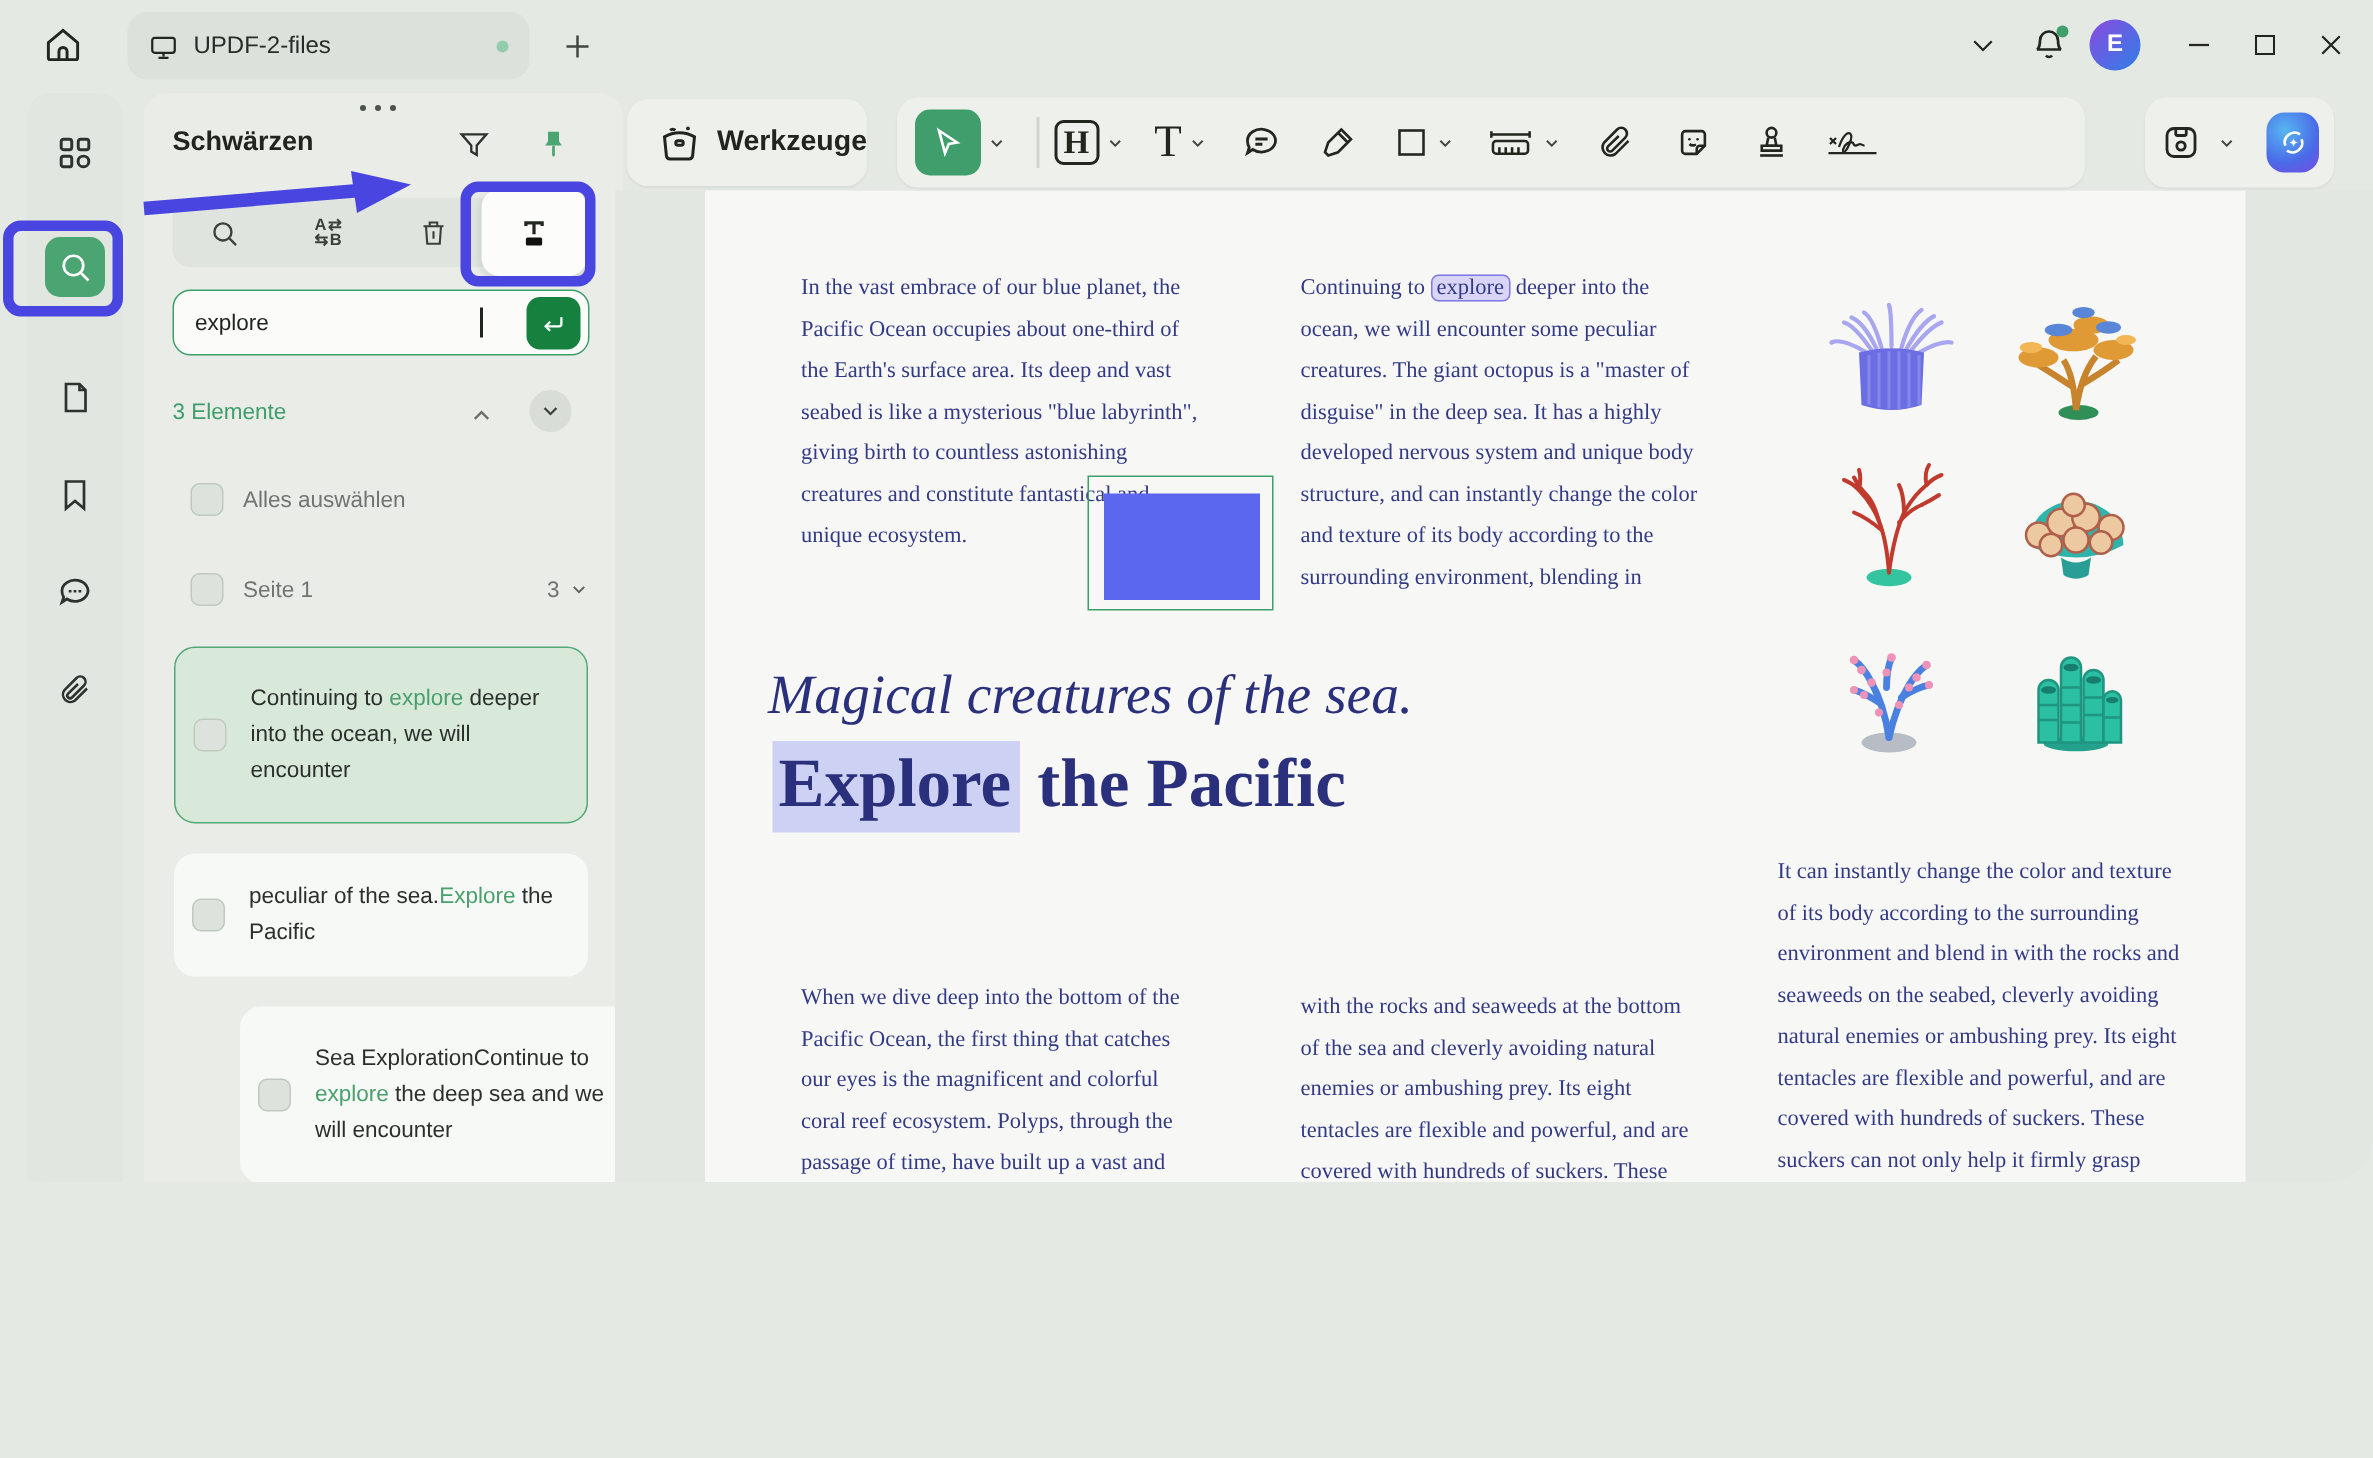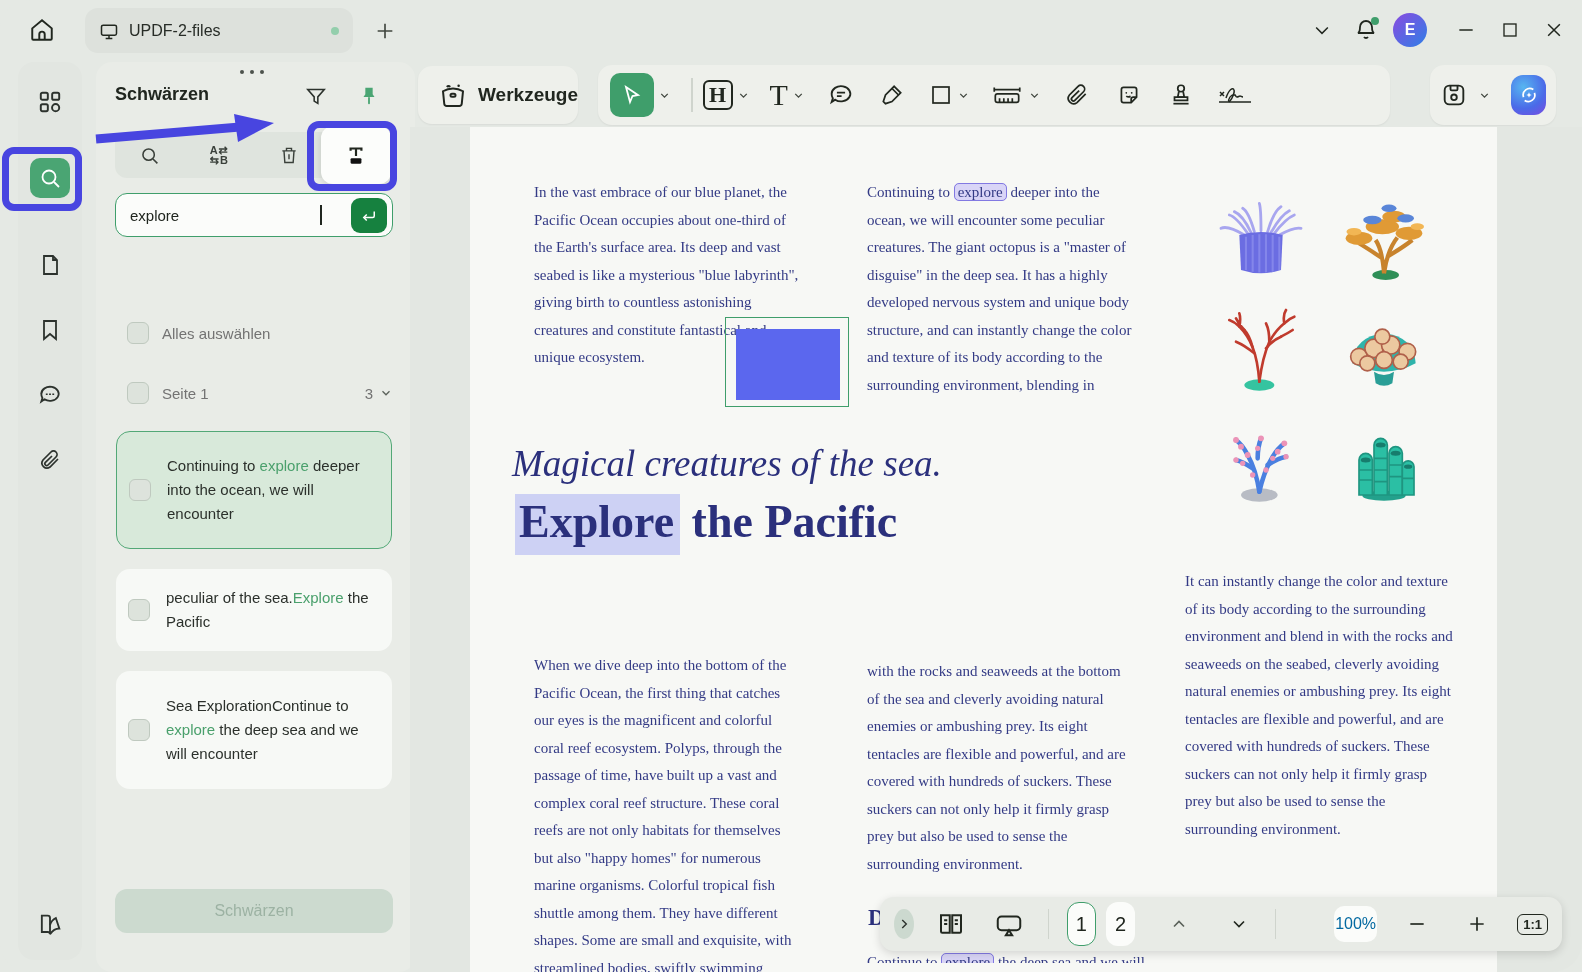--- a/index.html
+++ b/index.html
@@ -1,18 +1,18 @@
 <!DOCTYPE html>
 <html><head>
 <meta charset="utf-8">
 <style>
   * { margin:0; padding:0; box-sizing:border-box; }
   html,body { width:1582px; height:972px; overflow:hidden; }
   body { font-family:"Liberation Sans", sans-serif; background:#e5e9e4; color:#2a302b; }
-  .app { position:relative; width:1582px; height:972px; background:#e5e9e4; overflow:hidden;border-radius:30px; }
+  .app { position:relative; width:1582px; height:788px; background:#e5e9e4; overflow:hidden;border-radius:30px; }
   svg { display:block; }
 
   
   .topbar { position:absolute; left:0; top:0; width:1582px; height:60px; }
   .home-btn { position:absolute; left:24px; top:12px; width:36px; height:36px; display:flex; align-items:center; justify-content:center; border-radius:9px; }
   .tab { position:absolute; left:85px; top:8px; width:268px; height:45px; background:#dde1dc; border-radius:13px; display:flex; align-items:center; padding:0 14px; gap:10px; }
   .tab-title { font-size:16px; color:#272c27; white-space:nowrap; }
   .tab-dot { width:8px; height:8px; border-radius:50%; background:#93ceac; margin-left:auto; }
   .newtab-btn { position:absolute; left:372px; top:18px; width:26px; height:26px; display:flex; align-items:center; justify-content:center; }
   .win-ctrls { position:absolute; right:0; top:0; height:60px; display:flex; align-items:center; }
@@ -244,20 +244,33 @@
       <input class="search-input" type="text" value="explore" style="">
       <span class="caret"></span>
       <div class="enter-btn">
         <svg width="18" height="18" viewBox="0 0 24 24" fill="none" stroke="#ffffff" stroke-width="2">
             <path d="M19 6v6a2 2 0 0 1-2 2H6"></path>
             <path d="M9 10l-4 4 4 4"></path>
           </svg>
       </div>
     </div>
 
+    <div class="count-row">
+      <span class="count-label">3 Elemente</span>
+      <span class="chev-plain">
+        <svg width="18" height="18" viewBox="0 0 24 24" fill="none" stroke="currentColor" stroke-width="2">
+            <path d="M6 15l6-6 6 6"></path>
+          </svg>
+      </span>
+      <span class="chev-circle">
+        <svg width="16" height="16" viewBox="0 0 24 24" fill="none" stroke="currentColor" stroke-width="2.2">
+            <path d="M6 9l6 6 6-6"></path>
+          </svg>
+      </span>
+    </div>
 
     <div class="check-row" style="top:260px">
       <span class="checkbox"></span>
       <span>Alles auswählen</span>
     </div>
 
     <div class="check-row" style="top:320px; width:266px;">
       <span class="checkbox"></span>
       <span>Seite 1</span>
       <span style="margin-left:auto; display:flex; align-items:center; gap:6px;">
@@ -271,21 +284,21 @@
     <div class="card active" style="top:369px; height:118px;">
       <span class="checkbox"></span>
       <span class="card-text"><span>Continuing to </span><span class="match">explore</span><span> deeper into the ocean, we will encounter</span></span>
     </div>
 
     <div class="card" style="top:507px; height:82px;">
       <span class="checkbox"></span>
       <span class="card-text"><span>peculiar of the sea.</span><span class="match">Explore</span><span> the Pacific</span></span>
     </div>
 
-    <div class="card" style="top:609px; height:118px;">
+    <div class="card" style="top:609px; height:118px;margin-left:44px;">
       <span class="checkbox"></span>
       <span class="card-text"><span>Sea ExplorationContinue to </span><span class="match">explore</span><span> the deep sea and we will encounter</span></span>
     </div>
 
     <div class="redact-btn">Schwärzen</div>
   </div>
 
   <div class="tools-btn">
     <svg width="30" height="30" viewBox="0 0 24 24" fill="none" stroke="#20261f" stroke-width="1.6">
         <path d="M4 9c2.5-1.5 5-2.2 8-2.2S17.5 7.5 20 9l-1 10a2 2 0 0 1-2 1.8H7A2 2 0 0 1 5 19Z"></path>

